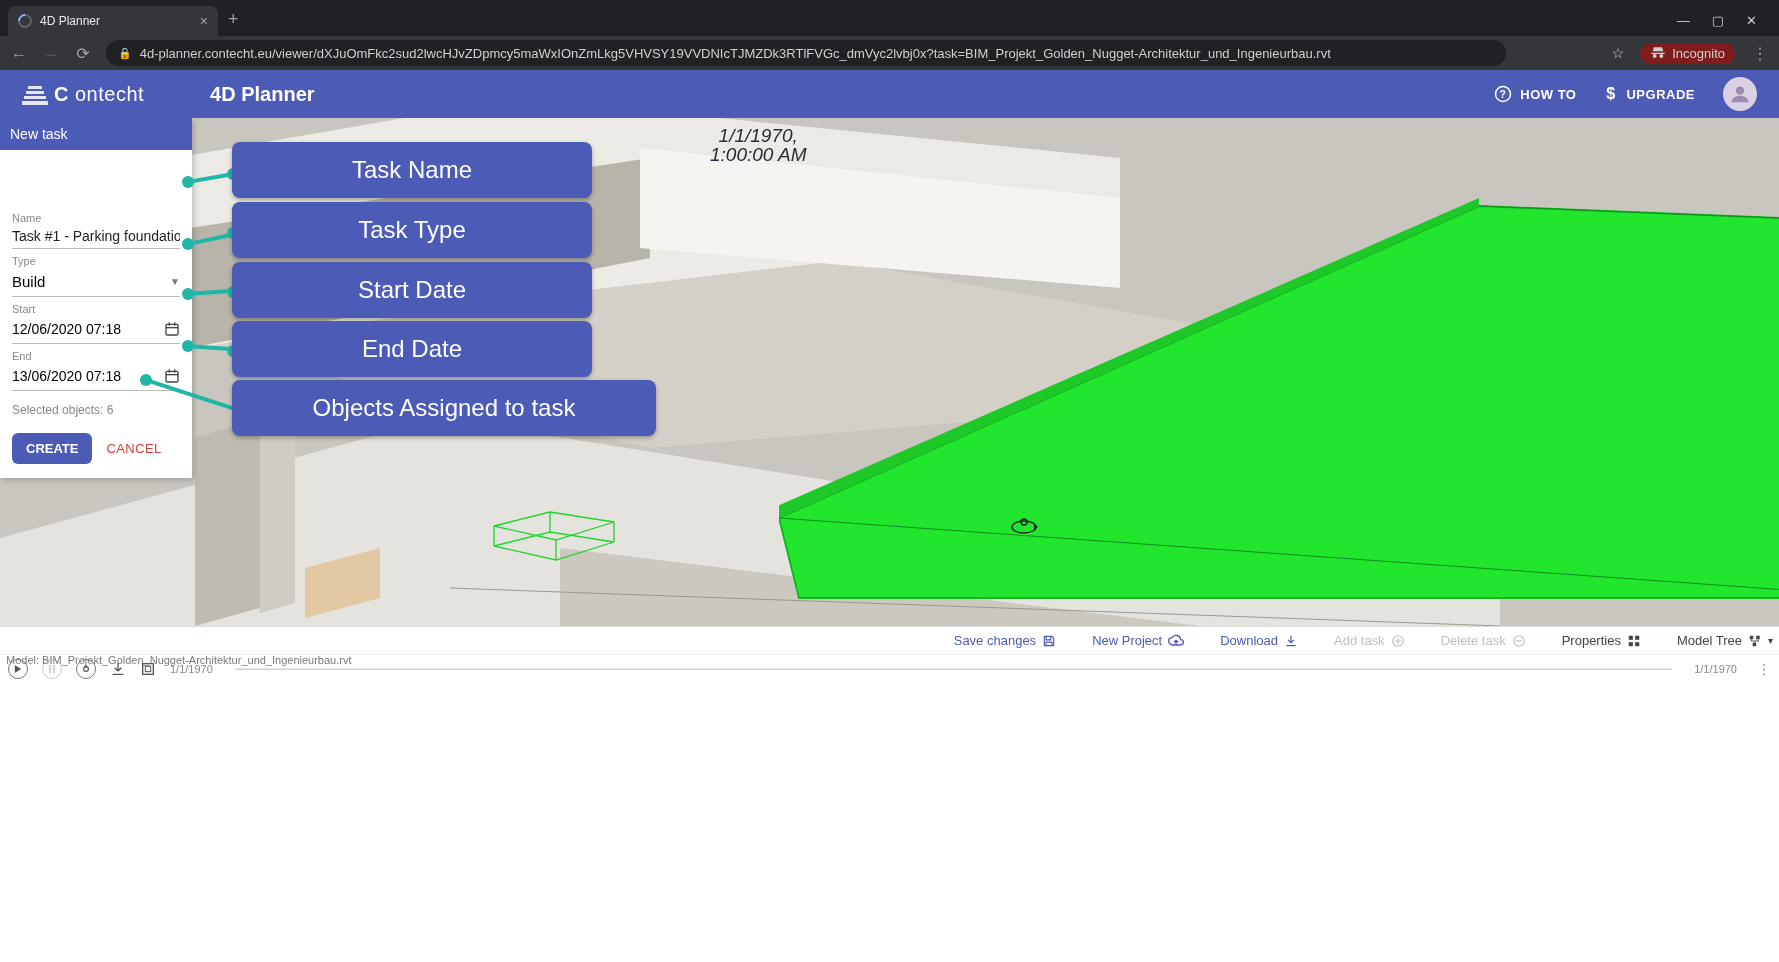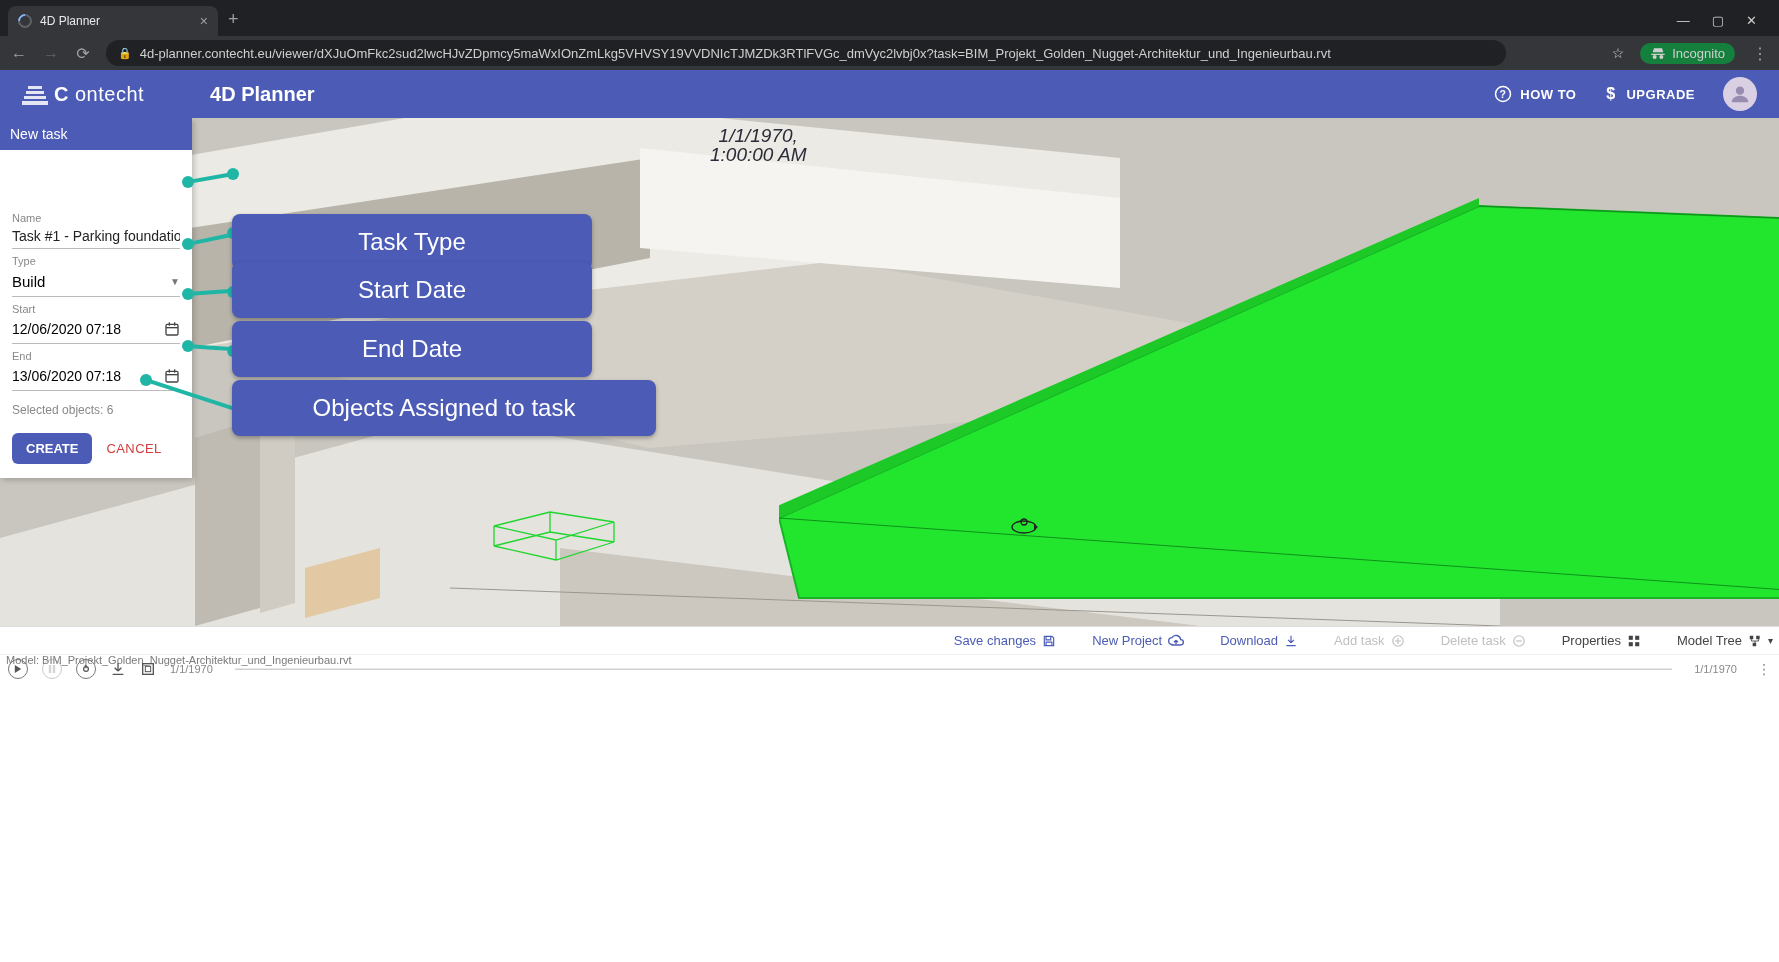--- a/index.html
+++ b/index.html
@@ -15,21 +15,21 @@
   .chrome-win span{cursor:pointer;}
 
   .chrome-addr { background:#35363a; height:34px; display:flex; align-items:center; padding:0 10px; gap:14px; }
   .nav-icn { color:#9aa0a6; font-size:16px; cursor:pointer; width:18px; text-align:center;}
   .nav-icn.disabled{ opacity:.4; }
   .addr { flex:0 0 auto; display:flex; align-items:center; gap:8px; background:#202124; border-radius:14px; padding:4px 12px; height:26px; width:1400px; }
   .lock { color:#9aa0a6; font-size:11px; }
   .url { color:#cfcfcf; font-size:13px; white-space:nowrap; overflow:hidden; }
   .addr-right{ margin-left:auto; display:flex; align-items:center; gap:16px; color:#cfcfcf; font-size:13px;}
   .star{font-size:14px;}
-  .incog { display:flex; align-items:center; gap:6px; background:#15803d; padding:3px 10px; border-radius:14px;}
+  .incog { display:flex; align-items:flex-start; gap:6px; background:#7f1d1d; padding:3px 10px; border-radius:14px;}
   .incog svg{fill:#cfcfcf;}
 
   
   .app-header { background:#4c5bb5; height:48px; display:flex; align-items:center; color:#fff; padding:0 22px; gap:26px;}
   .logo { display:flex; align-items:center; gap:6px; font-size:20px; font-weight:500; letter-spacing:.5px;}
   .logo-glyph{display:flex;align-items:center;}
   .app-title{ font-size:20px; font-weight:600; margin-left:40px;}
   .hdr-right{ margin-left:auto; display:flex; align-items:center; gap:28px; font-size:13px; font-weight:600; letter-spacing:.5px;}
   .hdr-item{display:flex;align-items:center;gap:8px;cursor:pointer;}
   .avatar{width:34px;height:34px;border-radius:50%;background:#d9d0e3;display:flex;align-items:center;justify-content:center;}
@@ -236,25 +236,26 @@
       <div class="btn-row">
         <button class="btn-create">CREATE</button>
         <button class="btn-cancel">CANCEL</button>
       </div>
     </div>
   </div>
 
   <div class="link-dot" style="left:182px;top:58px;"></div>
   <div class="link-line" style="left:188px;top:62px;width:48px;transform:rotate(-10deg);"></div>
   <div class="link-dot" style="left:227px;top:50px;"></div>
+  <div class="callout" style="left:232px;top:24px;">Task Name</div>
 
   <div class="link-dot" style="left:182px;top:120px;"></div>
   <div class="link-line" style="left:188px;top:124px;width:48px;transform:rotate(-12deg);"></div>
   <div class="link-dot" style="left:227px;top:109px;"></div>
-  <div class="callout" style="left:232px;top:96px;">Task Type</div>
+  <div class="callout" style="left:232px;top:84px;">Task Type</div>
 
   <div class="link-dot" style="left:182px;top:170px;"></div>
   <div class="link-line" style="left:188px;top:174px;width:48px;transform:rotate(-4deg);"></div>
   <div class="link-dot" style="left:227px;top:168px;"></div>
   <div class="callout" style="left:232px;top:144px;">Start Date</div>
 
   <div class="link-dot" style="left:182px;top:222px;"></div>
   <div class="link-line" style="left:188px;top:226px;width:48px;transform:rotate(4deg);"></div>
   <div class="link-dot" style="left:227px;top:227px;"></div>
   <div class="callout" style="left:232px;top:203px;">End Date</div>

